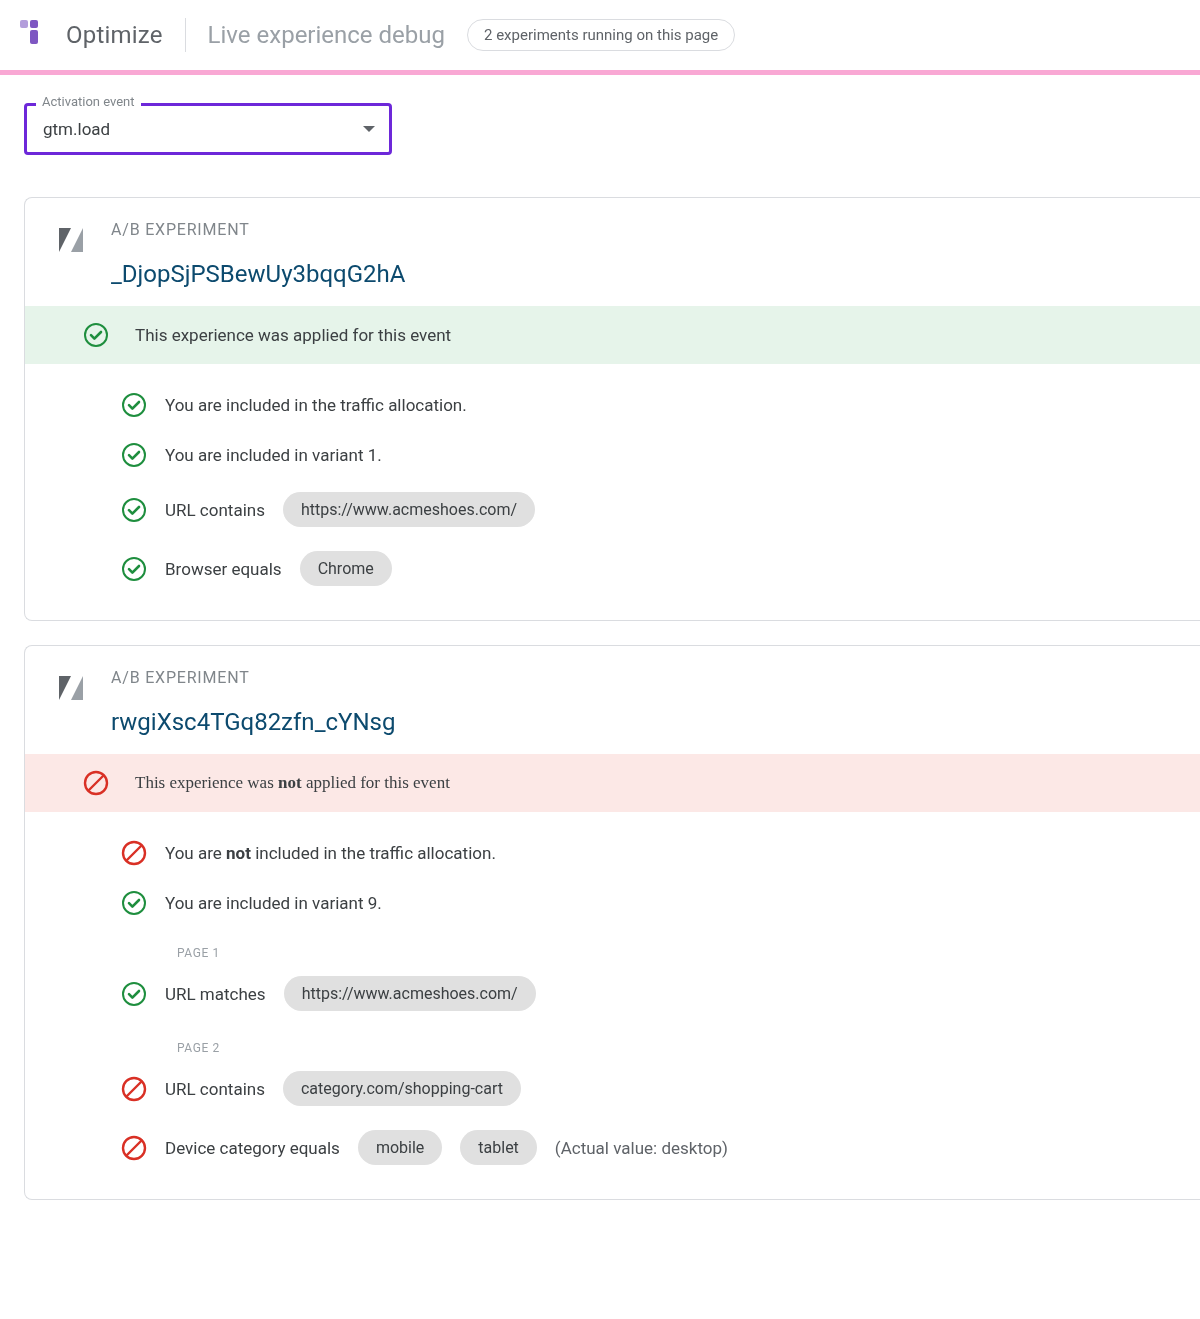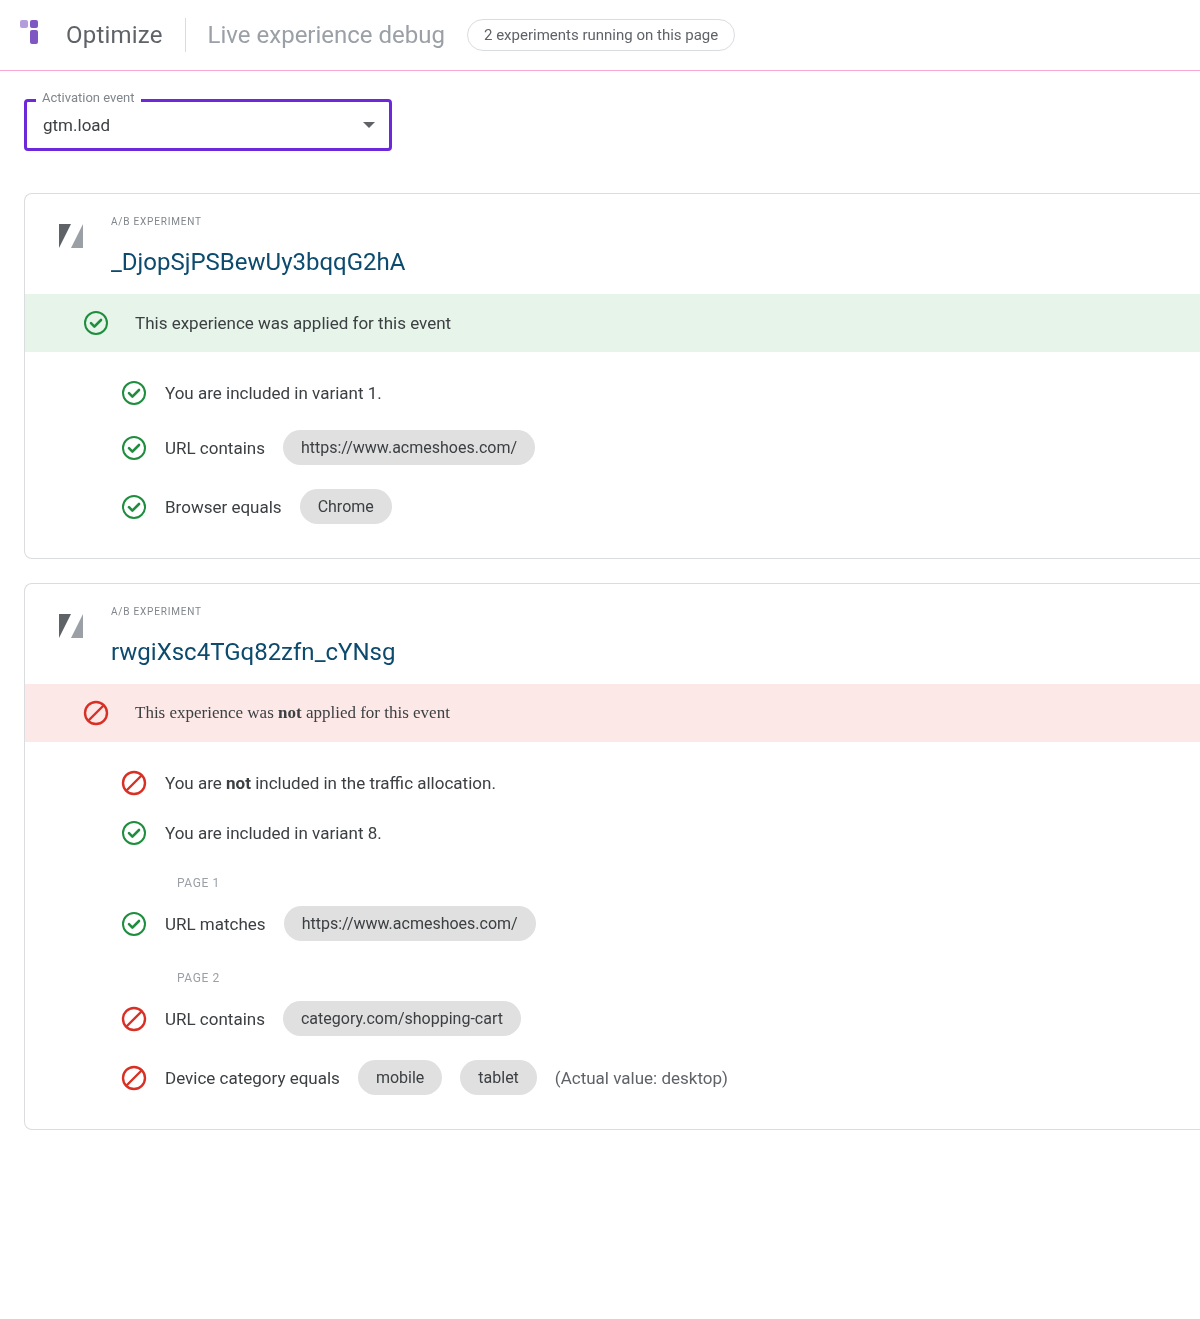--- a/index.html
+++ b/index.html
@@ -10,21 +10,21 @@
     background: #fff;
     font-size: 16px;
   }
 
   
   .header {
     display: flex;
     align-items: center;
     gap: 22px;
     padding: 18px 24px 18px 18px;
-    border-bottom: 1px solid #f9a8d4;
+    border-bottom: 5px solid #f9a8d4;
   }
   .logo {
     display: flex;
     align-items: center;
     gap: 14px;
   }
   .logo-mark svg { display: block; }
   .logo-text {
     font-size: 24px;
     color: #5f6368;
@@ -100,21 +100,21 @@
     gap: 28px;
     padding: 22px 24px 18px 34px;
   }
   .ab-icon {
     width: 24px; height: 24px;
     margin-top: 8px;
     flex: 0 0 24px;
   }
   .card-head-text { display: flex; flex-direction: column; gap: 6px; }
   .card-eyebrow {
-    font-size: 10px;
+    font-size: 16px;
     letter-spacing: .8px;
     color: #80868b;
     text-transform: uppercase;
   }
   .card-title { font-size: 24px; color: #0c4a6e; margin-top: 15px; }
 
   .status-row {
     display: flex;
     align-items: center;
     gap: 26px;
@@ -209,20 +209,29 @@
         <span>This experience was applied for this event</span>
       </div>
       <div class="detail-list">
         <div class="row">
           <span class="row-icon">
   <svg class="ico-check" width="26" height="26" viewBox="0 0 26 26">
     <circle cx="13" cy="13" r="11"></circle>
     <path d="M8 13.2 L11.4 16.6 L18 10"></path>
   </svg>
 </span>
+          <span>You are included in the traffic allocation.</span>
+        </div>
+        <div class="row">
+          <span class="row-icon">
+  <svg class="ico-check" width="26" height="26" viewBox="0 0 26 26">
+    <circle cx="13" cy="13" r="11"></circle>
+    <path d="M8 13.2 L11.4 16.6 L18 10"></path>
+  </svg>
+</span>
           <span>You are included in variant 1.</span>
         </div>
         <div class="row">
           <span class="row-icon">
   <svg class="ico-check" width="26" height="26" viewBox="0 0 26 26">
     <circle cx="13" cy="13" r="11"></circle>
     <path d="M8 13.2 L11.4 16.6 L18 10"></path>
   </svg>
 </span>
           <span>URL contains</span>
@@ -272,21 +281,21 @@
 </span>
           <span>You are <b>not</b> included in the traffic allocation.</span>
         </div>
         <div class="row">
           <span class="row-icon">
   <svg class="ico-check" width="26" height="26" viewBox="0 0 26 26">
     <circle cx="13" cy="13" r="11"></circle>
     <path d="M8 13.2 L11.4 16.6 L18 10"></path>
   </svg>
 </span>
-          <span>You are included in variant 8.</span>
+          <span>You are included in variant 9.</span>
         </div>
         <div class="section-label">PAGE 1</div>
         <div class="row">
           <span class="row-icon">
   <svg class="ico-check" width="26" height="26" viewBox="0 0 26 26">
     <circle cx="13" cy="13" r="11"></circle>
     <path d="M8 13.2 L11.4 16.6 L18 10"></path>
   </svg>
 </span>
           <span>URL matches</span>

